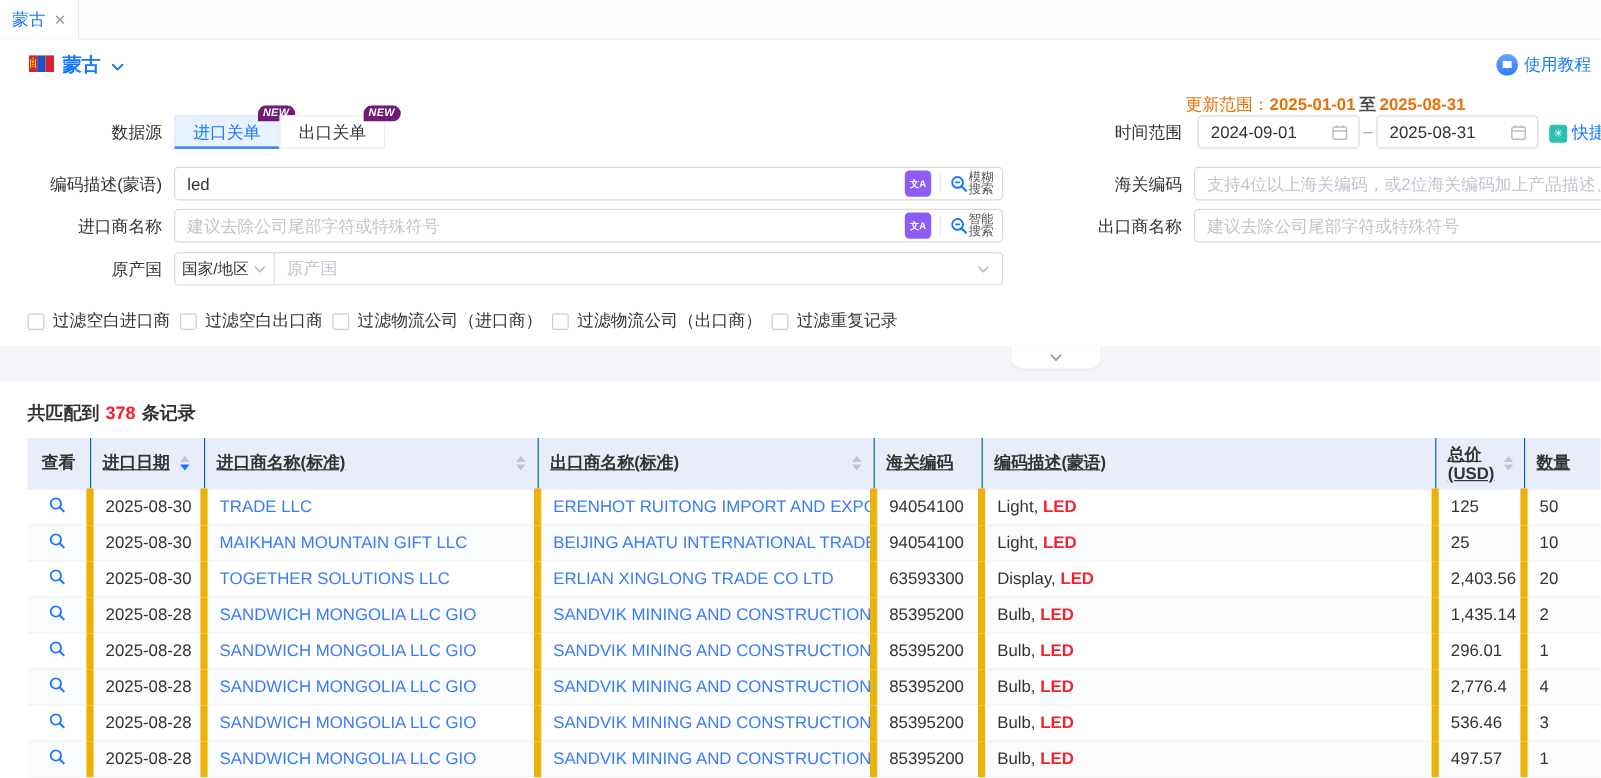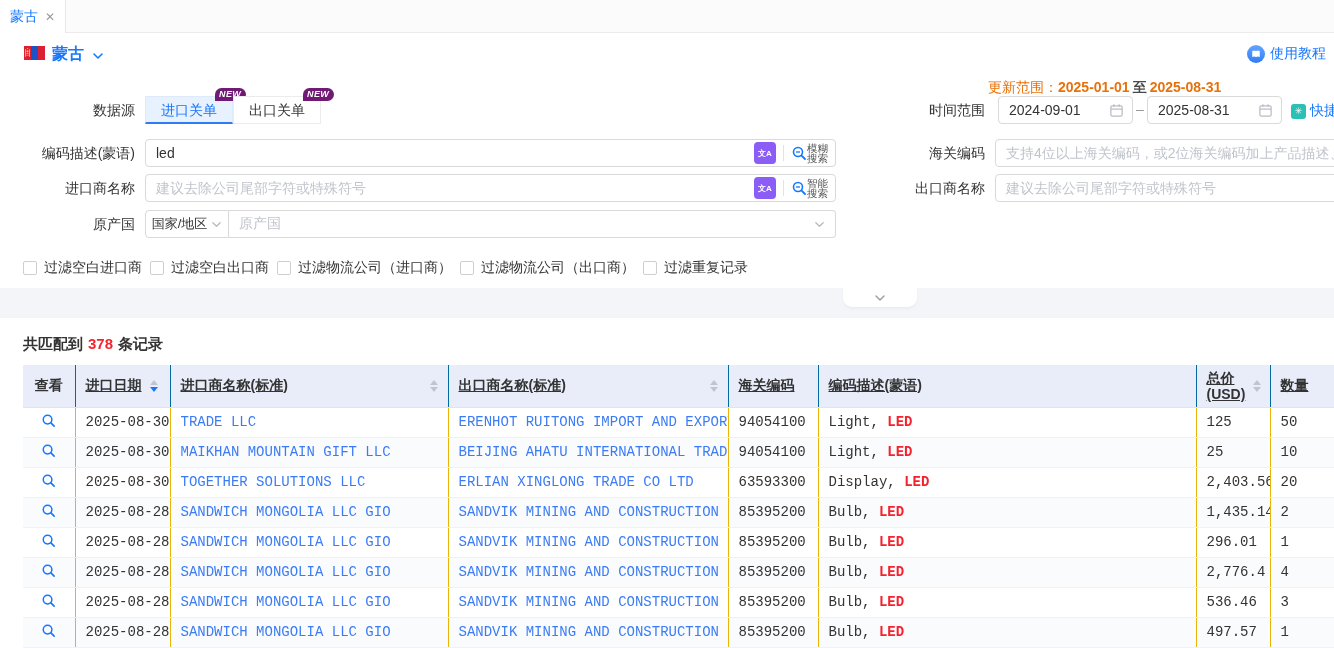--- a/index.html
+++ b/index.html
@@ -99,21 +99,21 @@
   .th-between { display:flex; align-items:center; justify-content:space-between; }
   .th-center { text-align:center; }
   .two-line { white-space:pre-line; line-height:16px; }
   .sorter { display:inline-flex; flex-direction:column; gap:2px; cursor:pointer; }
   .car-up { width:0; height:0; border-left:4px solid transparent; border-right:4px solid transparent; border-bottom:5px solid #c0c4cc; }
   .car-dn { width:0; height:0; border-left:4px solid transparent; border-right:4px solid transparent; border-top:5px solid #c0c4cc; }
   .car-dn.active { border-top-color:#1677ff; }
 
   tbody td { height:30px; font-size:14px; color:#333; padding:0 10px; border-bottom:1px solid #f0f1f6;
              white-space:nowrap; overflow:hidden; vertical-align:middle; }
-  tbody td:not(:first-child) { border-left:1px solid #eab308;font-family:Liberation Mono, monospace; }
+  tbody td:not(:first-child) { border-left:6px solid #eab308; }
   tbody tr:nth-child(even) { background:#fafbfd; }
   .td-view { text-align:center; }
   .view-btn { display:inline-flex; cursor:pointer; color:#1677ff; }
   .view-btn svg { width:15px; height:15px; }
   .lnk { color:#3b7cf6; cursor:pointer; }
   .led { color:#f5222d; font-weight:bold; }
 </style>
 </head>
 <body>
 

